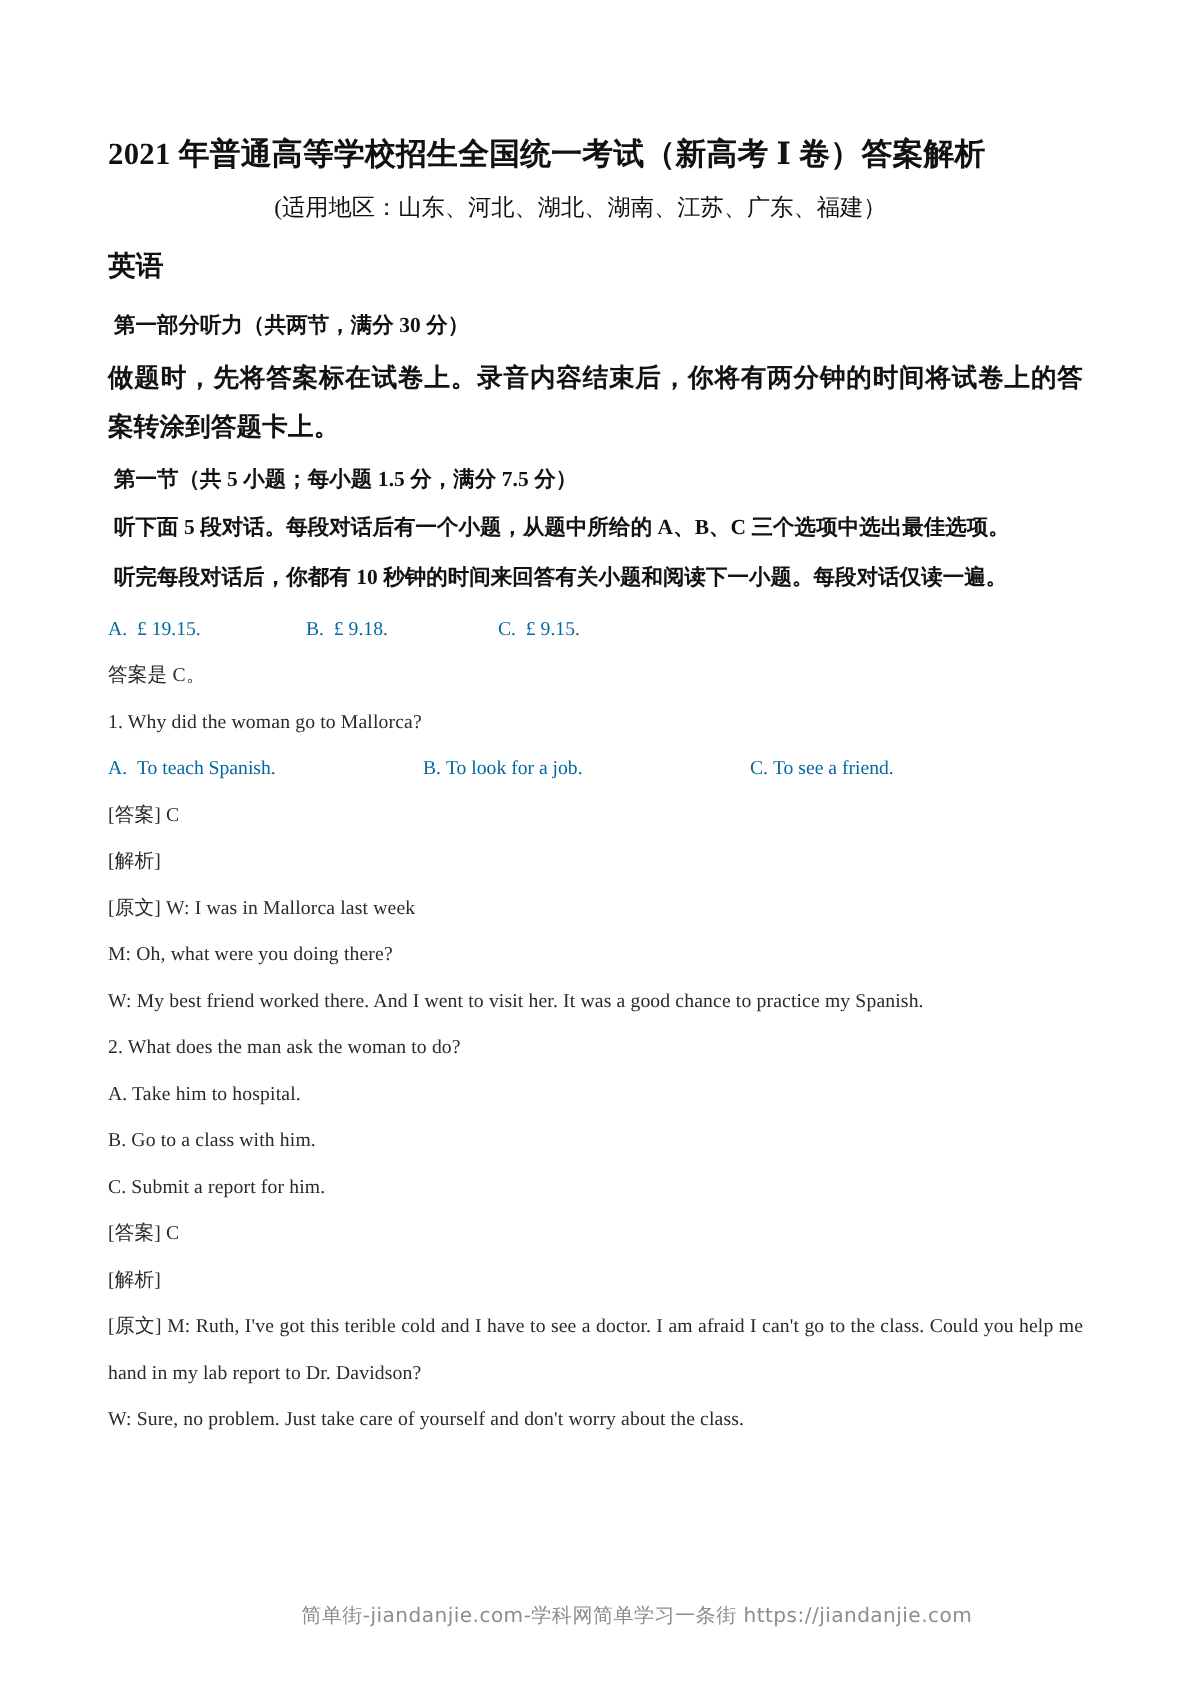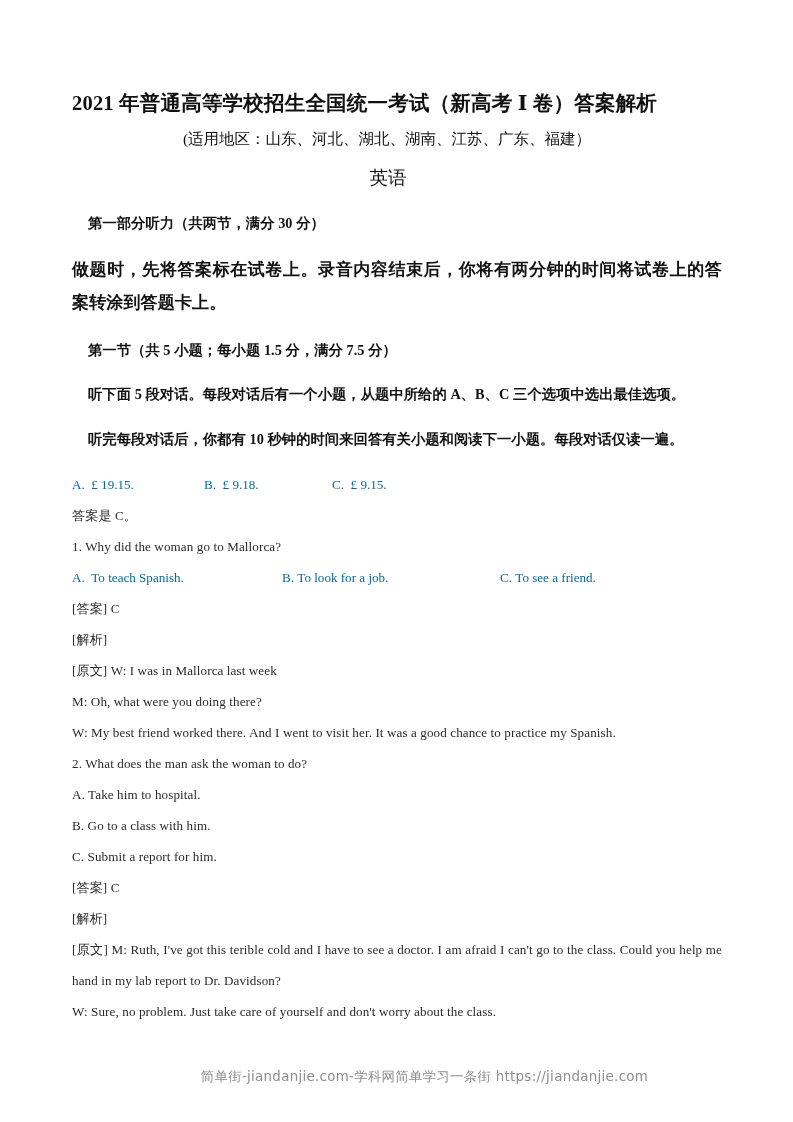--- a/index.html
+++ b/index.html
@@ -44,43 +44,42 @@
     font-size: 15.5px;
     font-weight: normal;
     text-align: center;
     line-height: 1.55;
     margin: 0 0 10px 0;
     color: #111;
     padding-right: 20px;
   }
   .subject-title {
     font-size: 18.5px;
-    font-weight: normal;
-    text-align: center;
+    font-weight: bold;
     line-height: 1.5;
     margin: 14px 0 10px 0;
     color: #111;
     padding-right: 18px;
   }
 
   
   .instr {
     font-size: 17px;
     font-weight: bold;
     line-height: 1.98;
     margin: 0;
     color: #121212;
     letter-spacing: 0.15px;
     text-align: justify;
   }
   .instr-tight {
     font-size: 14.3px;
     font-weight: bold;
     line-height: 1.98;
-    margin: 16px;
+    margin: 4px;
     color: #121212;
     letter-spacing: 0.05px;
     white-space: nowrap;
   }
 
   
   .line {
     font-size: 13.1px;
     font-weight: normal;
     line-height: 2.37;

